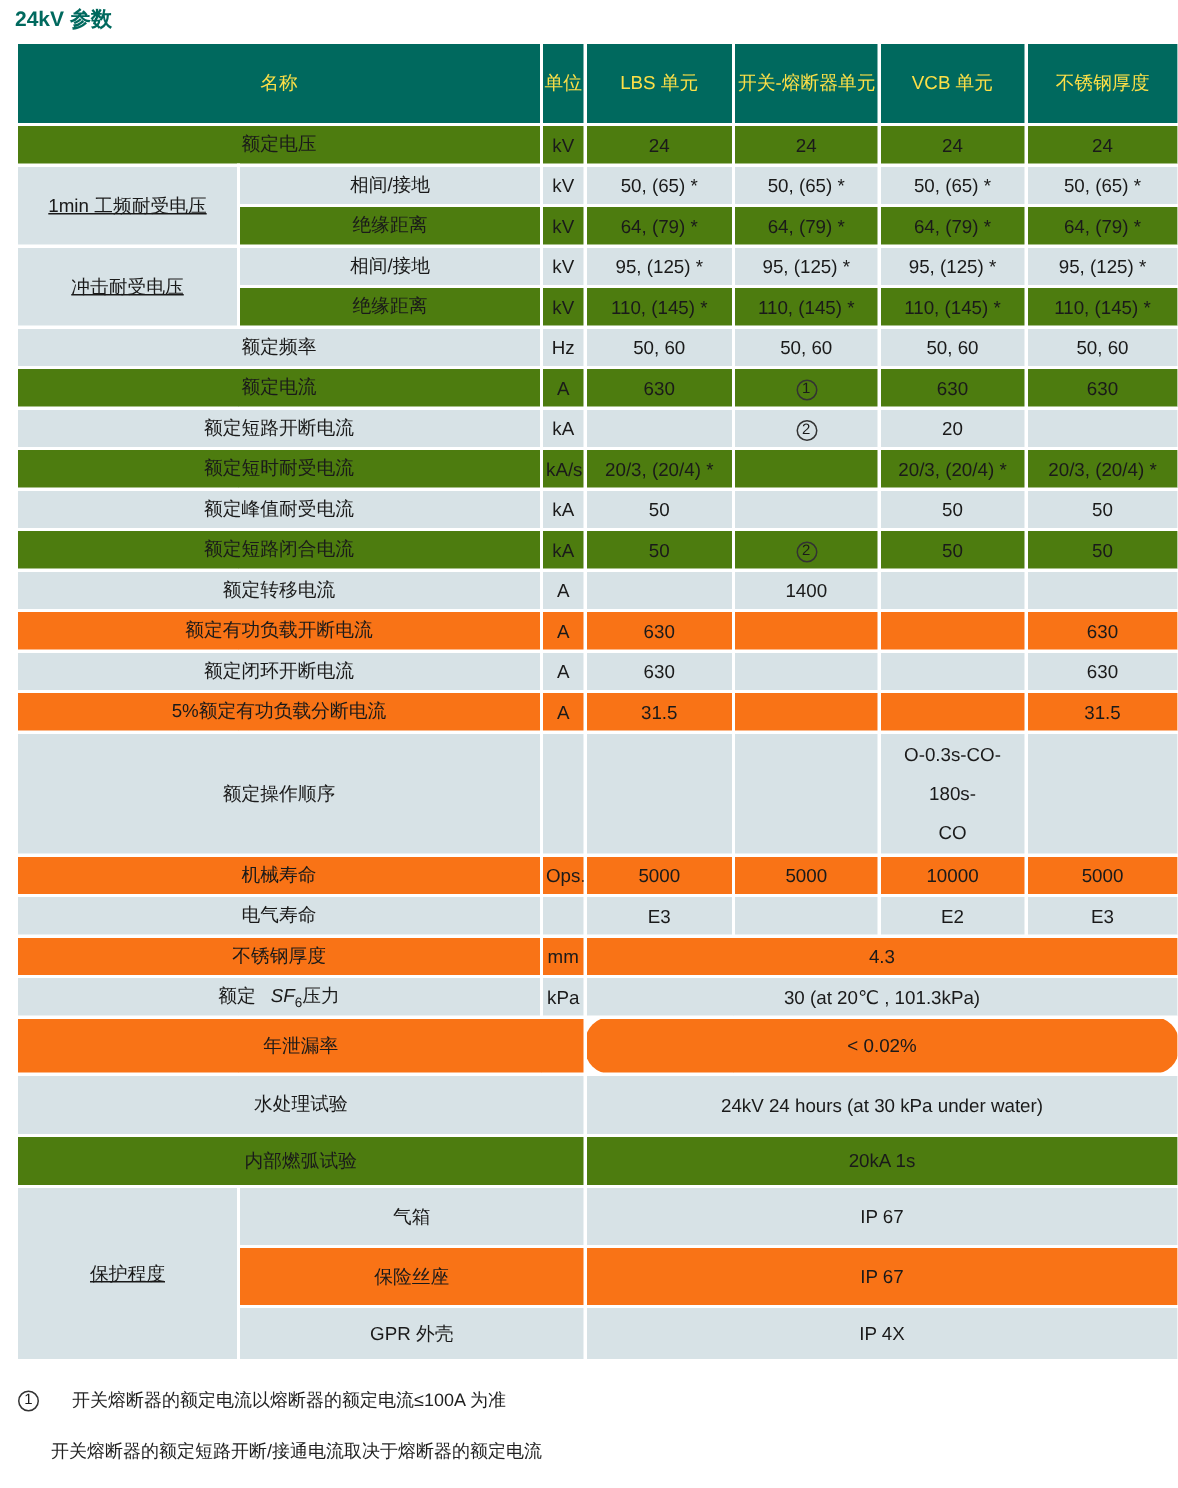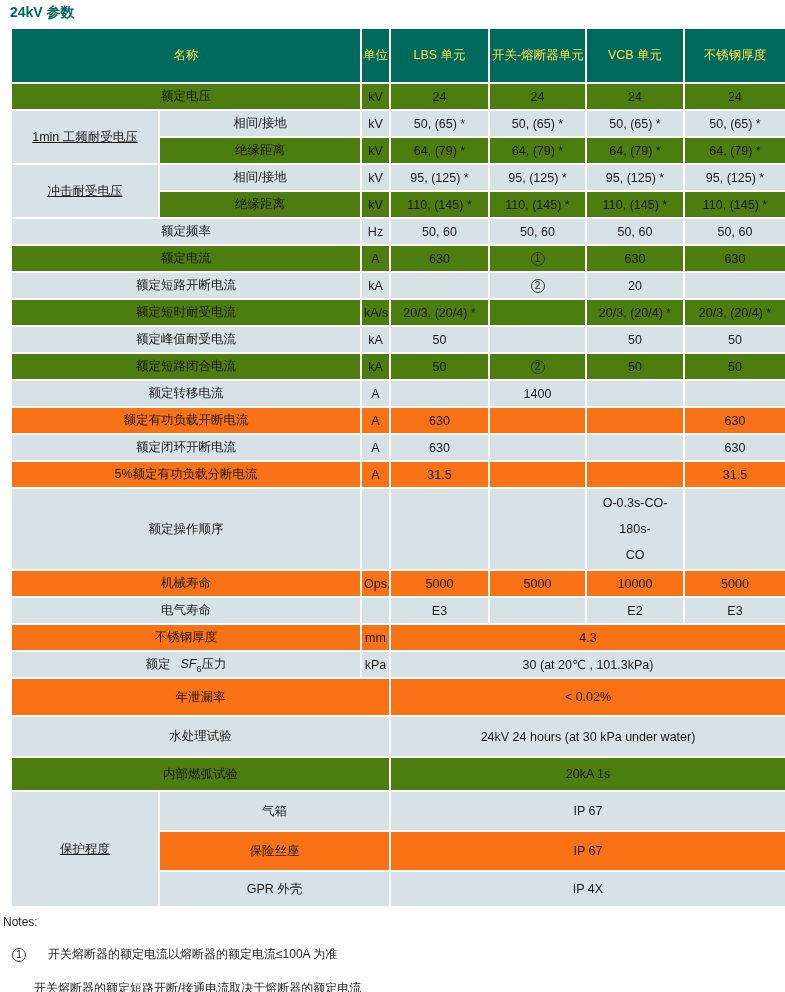--- a/index.html
+++ b/index.html
@@ -42,21 +42,21 @@
   tr.w td { background:#4d7c0f; }
   tr.l td { background:#f97316; }
   td.gcell { background:#D7E2E6;text-decoration:underline; }
   td.name { font-size:13px; }
   .circ {
     display:inline-flex; align-items:center; justify-content:center;
     width:14px; height:14px; border:1px solid #333; border-radius:50%;
     font-size:10px; line-height:1; color:#1a1a1a; background:transparent;
   }
   .two-line span { display:block; line-height:26px; }
-  .lt { font-size:15px; }
+  .lt { font-size:15px;border-radius:17px; }
   .notes { margin-top:7px; font-size:12px; color:#1f1f1f; }
   .notes-label { margin-left:3px; }
   .note-row { margin:17px 0 0 12px; display:flex; align-items:center; }
   .note-row .circ { flex:0 0 auto; }
   .note-row .ntext { margin-left:22px; }
   i.sf { font-style:italic;margin-left:10px; }
   sub.sf6sub { font-size:9px; }
 </style>
 </head>
 <body>
@@ -265,21 +265,20 @@
       <td colspan="4">IP 67</td>
     </tr>
     <tr class="b h36">
       <td colspan="2" class="name">GPR 外壳</td>
       <td colspan="4">IP 4X</td>
     </tr>
   </tbody>
 </table>
 
 <div class="notes">
-  <div class="notes-label">Notes:</div>
   <div class="note-row">
     <span class="circ">1</span>
     <span class="ntext">开关熔断器的额定电流以熔断器的额定电流≤100A 为准</span>
   </div>
   <div class="note-row">
 
     <span class="ntext">开关熔断器的额定短路开断/接通电流取决于熔断器的额定电流</span>
   </div>
 
 </div>

